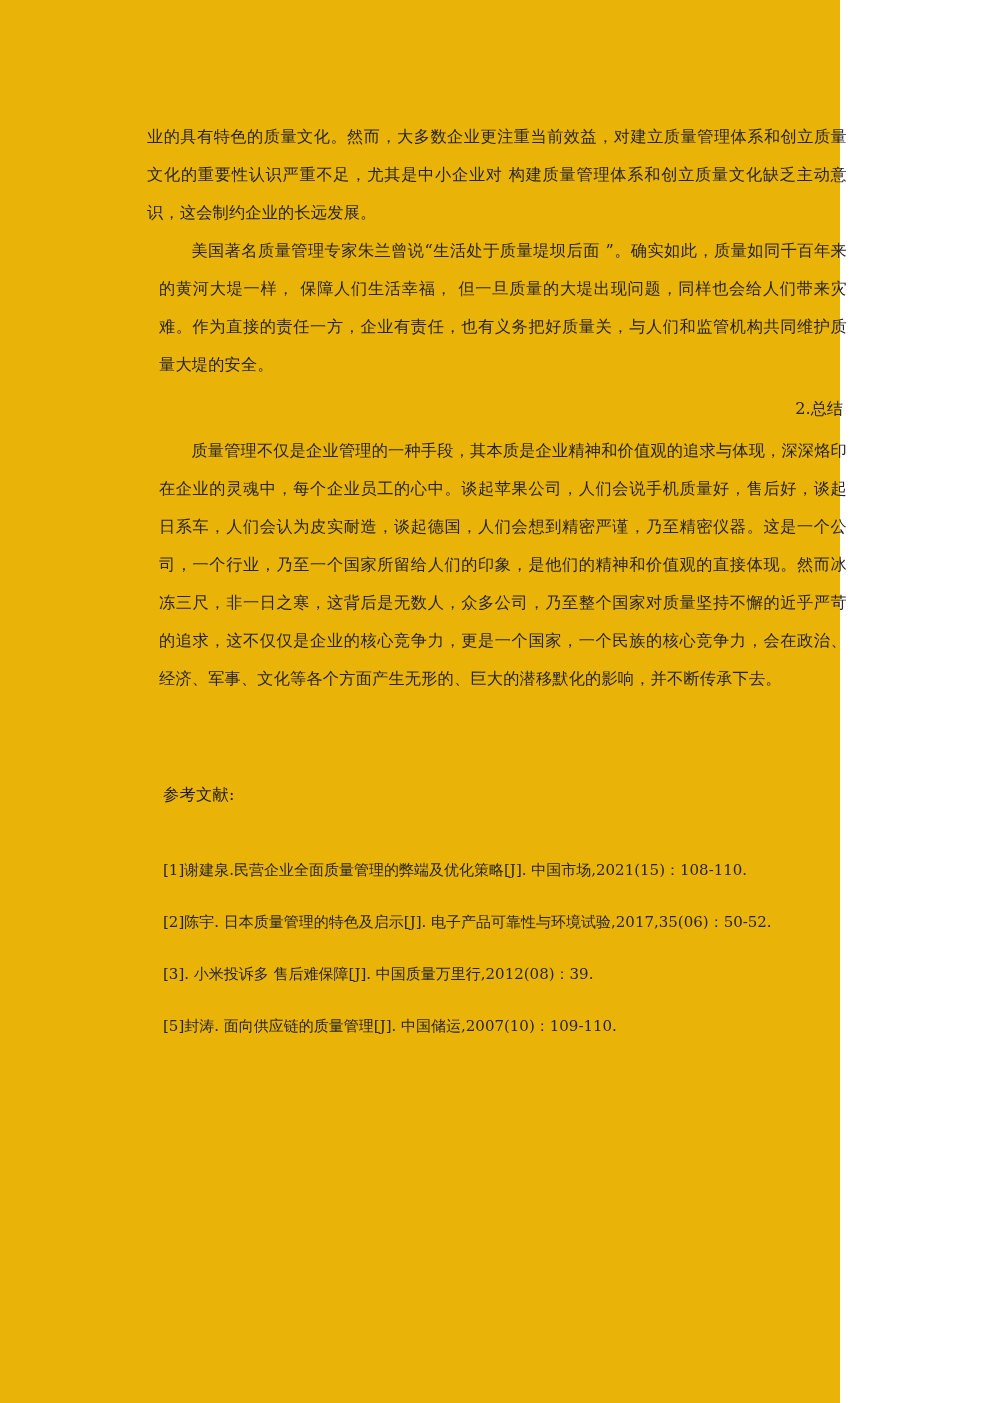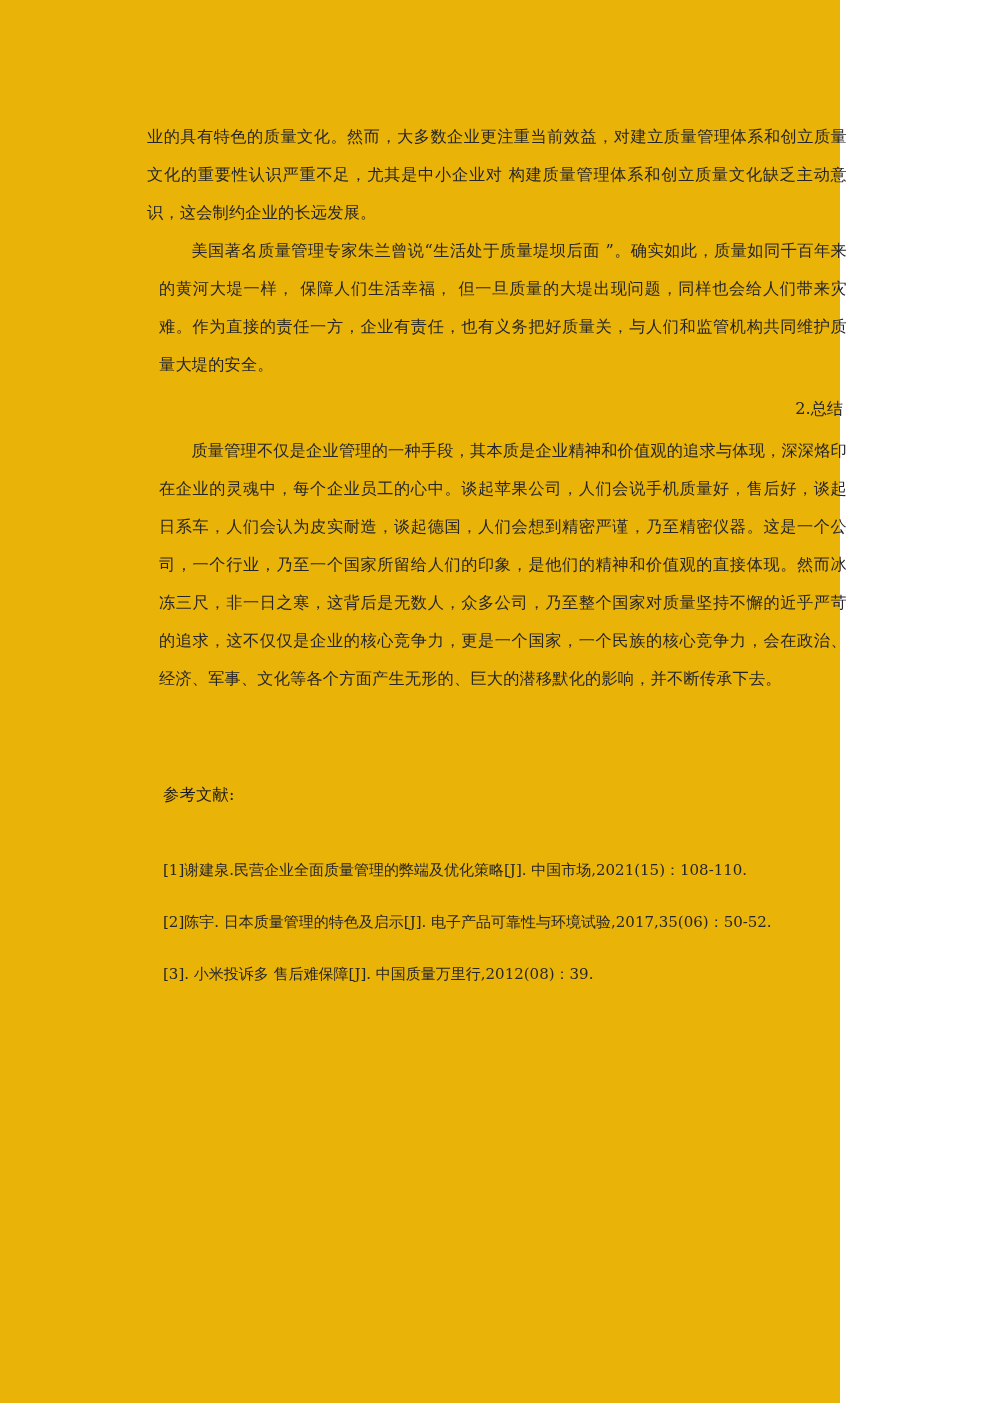--- a/index.html
+++ b/index.html
@@ -98,15 +98,16 @@
 
     <div class="gap-before-refs"></div>
 
     <p class="refs-heading">参考文献:</p>
 
     <div class="gap-after-refs-heading"></div>
 
     <p class="ref-item">[1]谢建泉.民营企业全面质量管理的弊端及优化策略[J]. 中国市场,2021(15)：108-110.</p>
     <p class="ref-item">[2]陈宇. 日本质量管理的特色及启示[J]. 电子产品可靠性与环境试验,2017,35(06)：50-52.</p>
     <p class="ref-item">[3]. 小米投诉多  售后难保障[J]. 中国质量万里行,2012(08)：39.</p>
+    <p class="ref-item">[5]封涛. 面向供应链的质量管理[J]. 中国储运,2007(10)：109-110.</p>
 
   </div>
 </div>
 
 </body></html>

